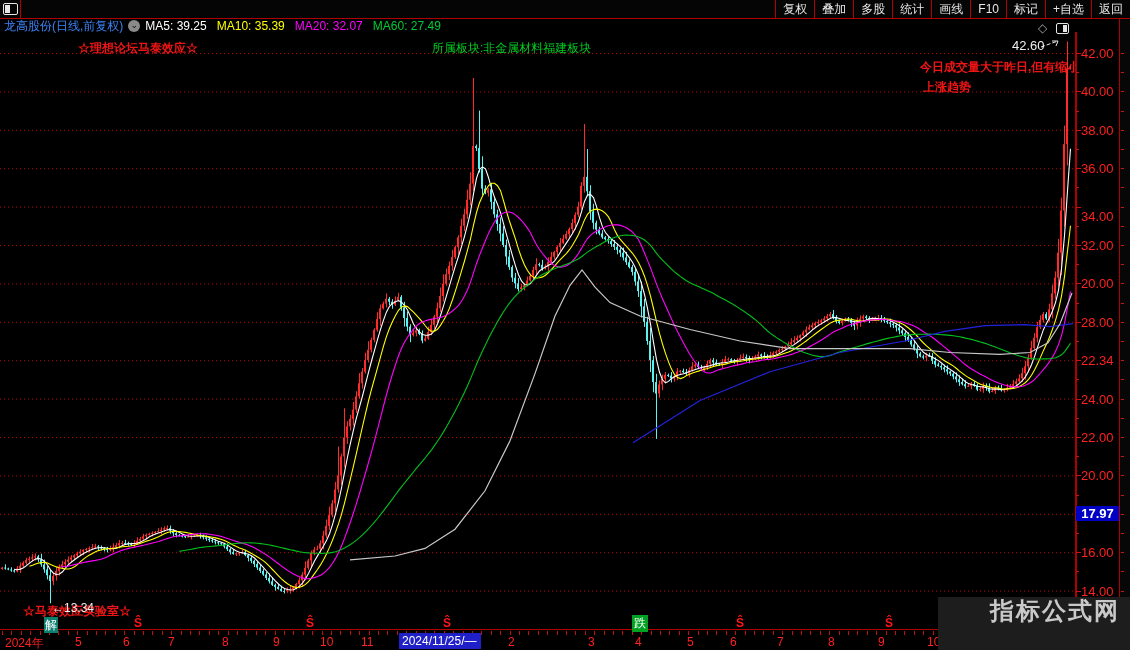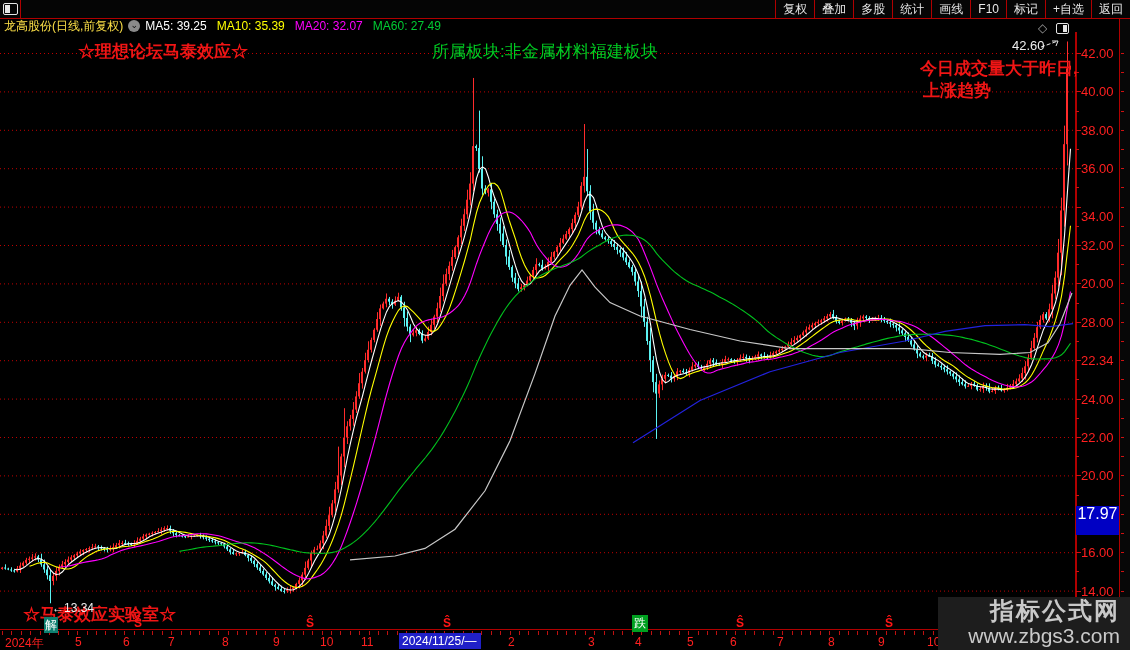--- a/index.html
+++ b/index.html
@@ -13,41 +13,41 @@
   .half-square i{position:absolute;top:1px;bottom:1px;width:5px;background:#e5e5e5;}
   .half-square.left i{left:1px;} .half-square.right i{right:1px;}
   #period-group{display:flex;align-items:center;}
   .period-item{color:#e8e8e8;font-size:12px;padding:0 8px;line-height:17px;cursor:default;white-space:nowrap;}
   .period-item.active{color:#00ffff;}
   #action-group{margin-left:auto;display:flex;align-items:stretch;}
   .action-btn{color:#e8e8e8;font-size:12px;line-height:16px;padding:0 7px;
     border-left:1px solid #b00000;display:flex;align-items:center;white-space:nowrap;}
   
   #infobar{position:absolute;left:0;top:19px;height:14px;display:flex;align-items:center;z-index:6;font-size:12px;}
-  #stock-title{color:#fde047;margin-left:4px;white-space:nowrap;}
+  #stock-title{color:#3b82f6;margin-left:4px;white-space:nowrap;}
   #title-chevron{width:12px;height:12px;border-radius:50%;background:#8a8a8a;color:#0e0e0e;
     font-size:9px;line-height:11px;text-align:center;margin:0 5px;}
   .ma-item{margin-right:10px;white-space:nowrap;}
   
   #chart-layer{position:absolute;left:0;top:0;z-index:1;}
-  .annot{position:absolute;z-index:3;font-size:17px;white-space:nowrap;}
+  .annot{position:absolute;z-index:3;font-size:12px;white-space:nowrap;}
   .annot.red{color:#f01515;font-weight:bold;}
   .annot.green{color:#00cc22;}
   .annot.white{color:#eeeeee;font-weight:normal;}
   #annot-vol-clip{position:absolute;left:920px;top:57px;width:156px;overflow:hidden;z-index:3;}
   #chart-icons{position:absolute;left:1038px;top:21px;z-index:3;display:flex;align-items:center;}
   #diamond-icon{color:#9a9a9a;font-size:12px;margin-right:9px;}
   
   #axis-border{position:absolute;left:1075px;top:32px;width:2px;height:618px;background:#b00000;z-index:2;}
   #axis-border2{position:absolute;left:1119px;top:18px;width:1px;height:632px;background:#b00000;z-index:2;}
   #side-strip{position:absolute;left:1120px;top:18px;width:10px;height:632px;background:#070707;z-index:2;}
   .axis-label{position:absolute;left:1081px;width:36px;color:#ff2020;font-size:13px;z-index:2;}
   .axis-tick{position:absolute;background:#d01010;height:1px;z-index:2;}
-  #price-marker{position:absolute;left:1076px;width:43px;height:29px;background:#0000c4;
-    color:#ffffff;font-size:16px;line-height:15px;text-align:center;z-index:4;}
+  #price-marker{position:absolute;left:1076px;width:43px;height:15px;background:#0000c4;
+    color:#ffffff;font-size:13px;line-height:15px;text-align:center;z-index:4;font-weight:bold;}
   
   #timeline{position:absolute;left:0;top:629px;width:1130px;height:21px;background:#000;
     border-top:1px solid #b00000;z-index:2;}
   .tl-tick{position:absolute;top:1px;width:1px;height:4px;background:#c01010;}
   .tl-month{position:absolute;top:5px;color:#ff2020;font-size:12px;white-space:nowrap;}
   #cursor-date{position:absolute;left:399px;top:3px;width:79px;height:16px;background:#2020c8;
     color:#ffffff;font-size:12px;line-height:16px;padding-left:3px;z-index:3;}
   .sell-mark{position:absolute;color:#ff1515;font-size:12px;font-weight:bold;z-index:3;}
   .badge{position:absolute;color:#ffffff;font-size:12px;line-height:16px;text-align:center;z-index:4;}
   
@@ -1074,14 +1074,13 @@
     <span class="sell-mark" style="left: 306px; top: 616px;">Ŝ</span>
     <span class="sell-mark" style="left: 443px; top: 616px;">Ŝ</span>
     <span class="sell-mark" style="left: 736px; top: 616px;">Ŝ</span>
     <span class="sell-mark" style="left: 885px; top: 616px;">Ŝ</span>
     <div class="badge" style="left: 44px; top: 617px; width: 14px; height: 16px; background: rgb(14, 128, 112);">解</div>
     <div class="badge" style="left: 632px; top: 615px; width: 16px; height: 17px; background: rgb(0, 160, 32);">跌</div>
   </div>
 
 <div id="watermark">
   <div class="wm1">指标公式网</div>
-  <div class="wm2">www.zbgs3.com</div>
 </div>
 
 </body></html>

